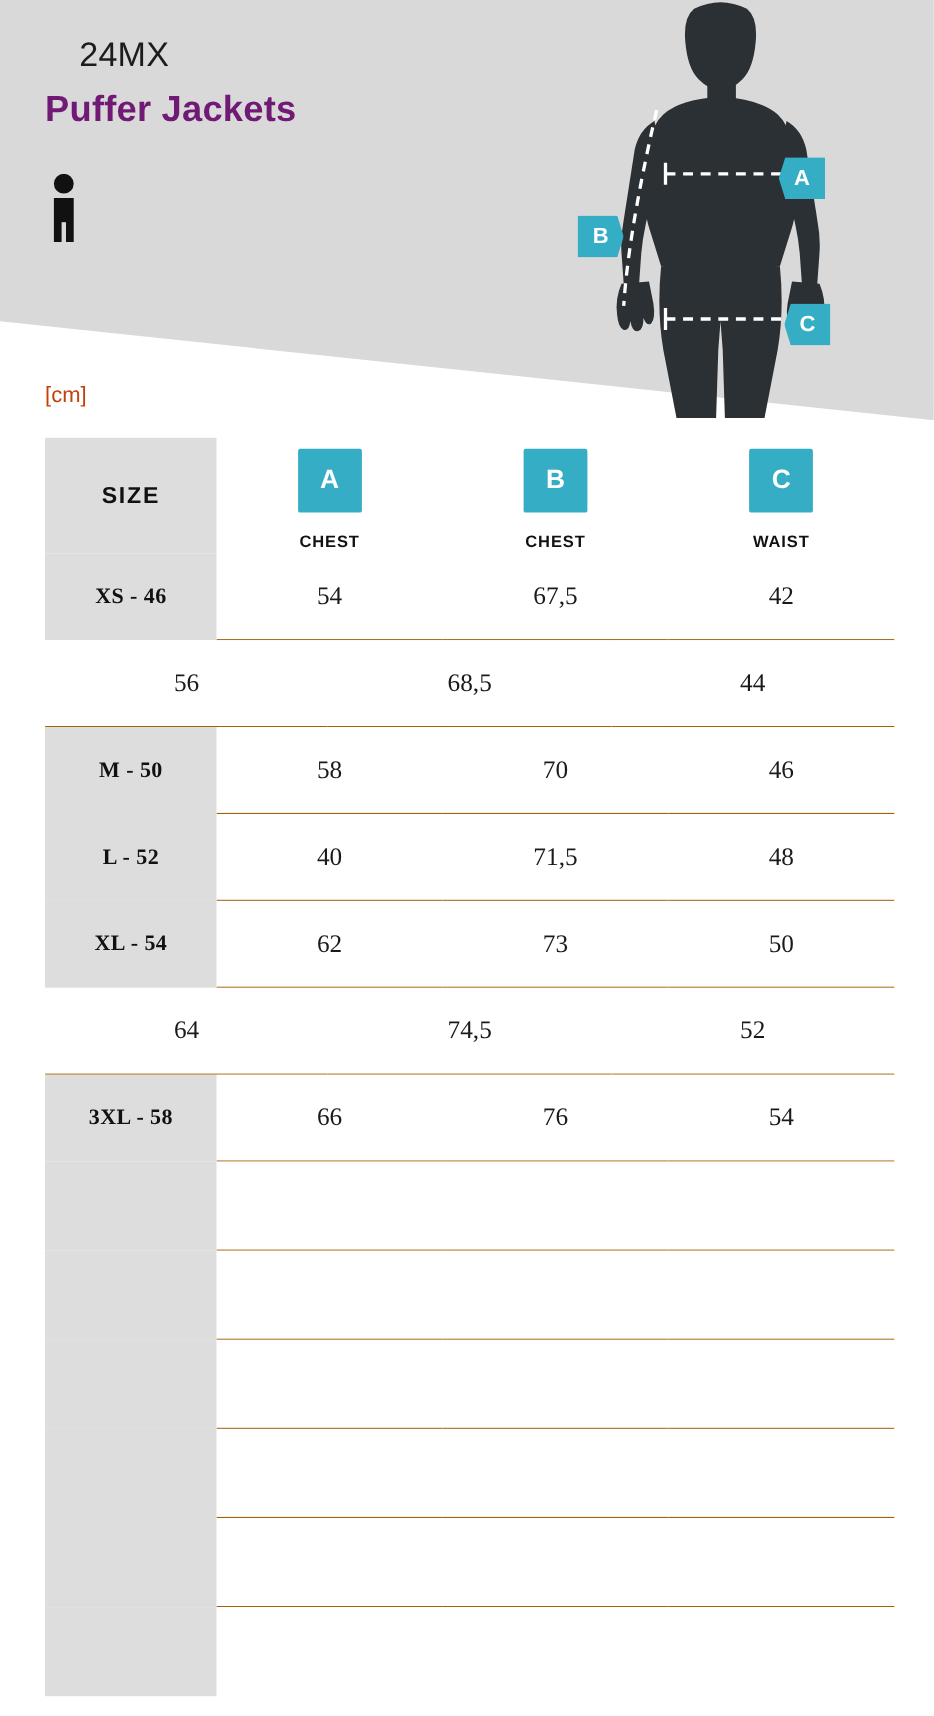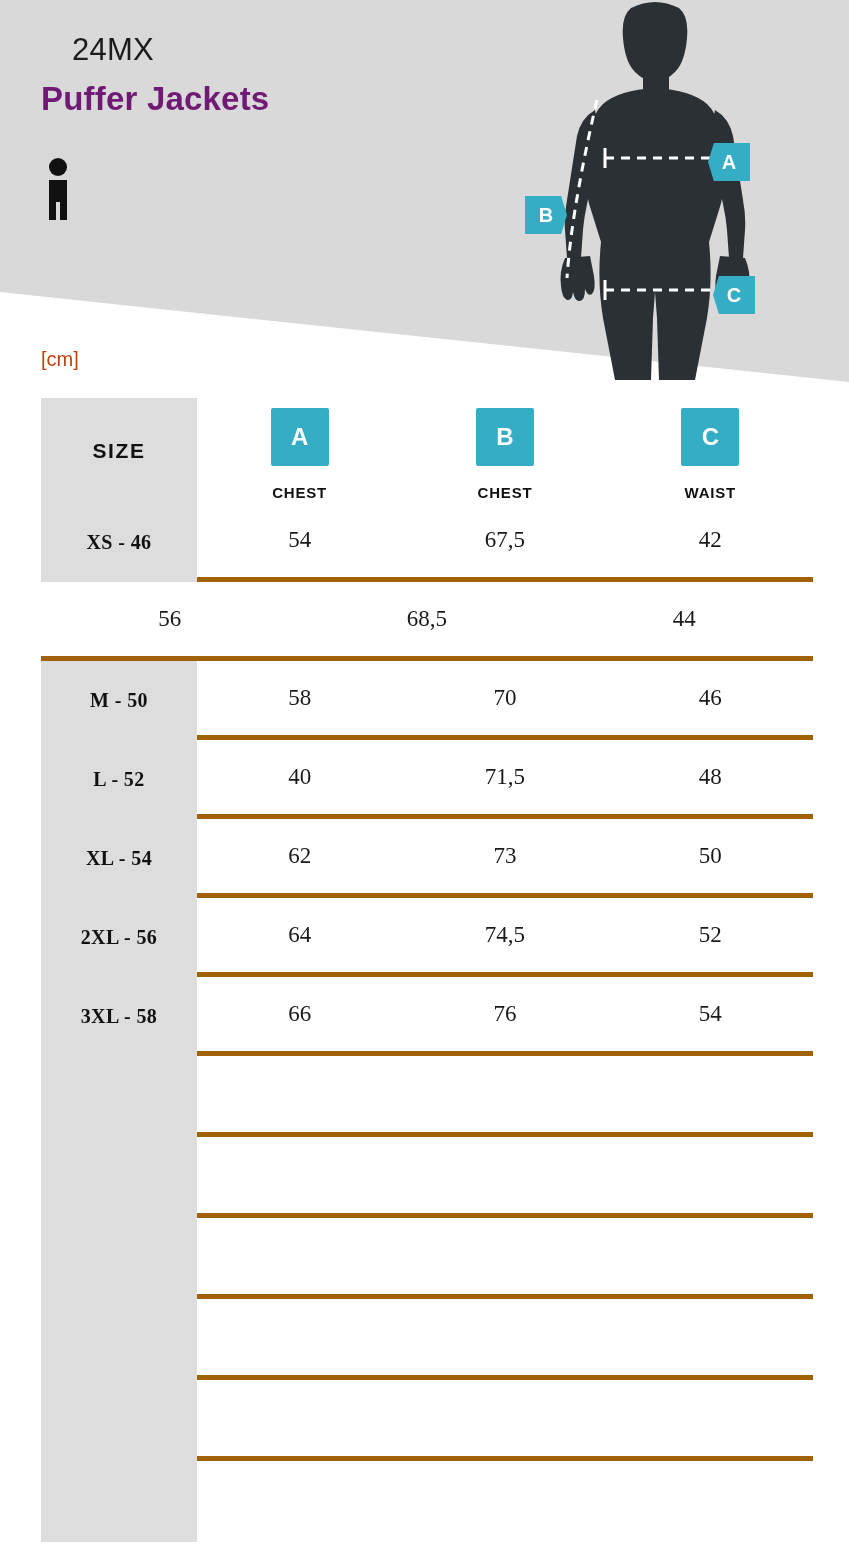--- a/index.html
+++ b/index.html
@@ -94,21 +94,21 @@
     color: #111;
     letter-spacing: 0.4px;
   }
   .cell-val {
     flex: 1;
     display: flex;
     align-items: center;
     justify-content: center;
     font-size: 23px;
     color: #1a1a1a;
-    border-bottom: 5px solid #a16207;
+    border-bottom: 1px solid #a16207;
     background: #fff;
   }
   .row.head .cell-size {
     height: 105px;
     font-size: 21px;
     letter-spacing: 1.6px;
   }
   .row.head .cell-val {
     height: 105px;
     border-bottom: none;
@@ -255,21 +255,20 @@
       <div class="cell-val">71,5</div>
       <div class="cell-val">48</div>
     </div>
     <div class="row data">
       <div class="cell-size">XL - 54</div>
       <div class="cell-val">62</div>
       <div class="cell-val">73</div>
       <div class="cell-val">50</div>
     </div>
     <div class="row data">
-      <div class="cell-size">2XL - 56</div>
       <div class="cell-val">64</div>
       <div class="cell-val">74,5</div>
       <div class="cell-val">52</div>
     </div>
     <div class="row data">
       <div class="cell-size">3XL - 58</div>
       <div class="cell-val">66</div>
       <div class="cell-val">76</div>
       <div class="cell-val">54</div>
     </div>

